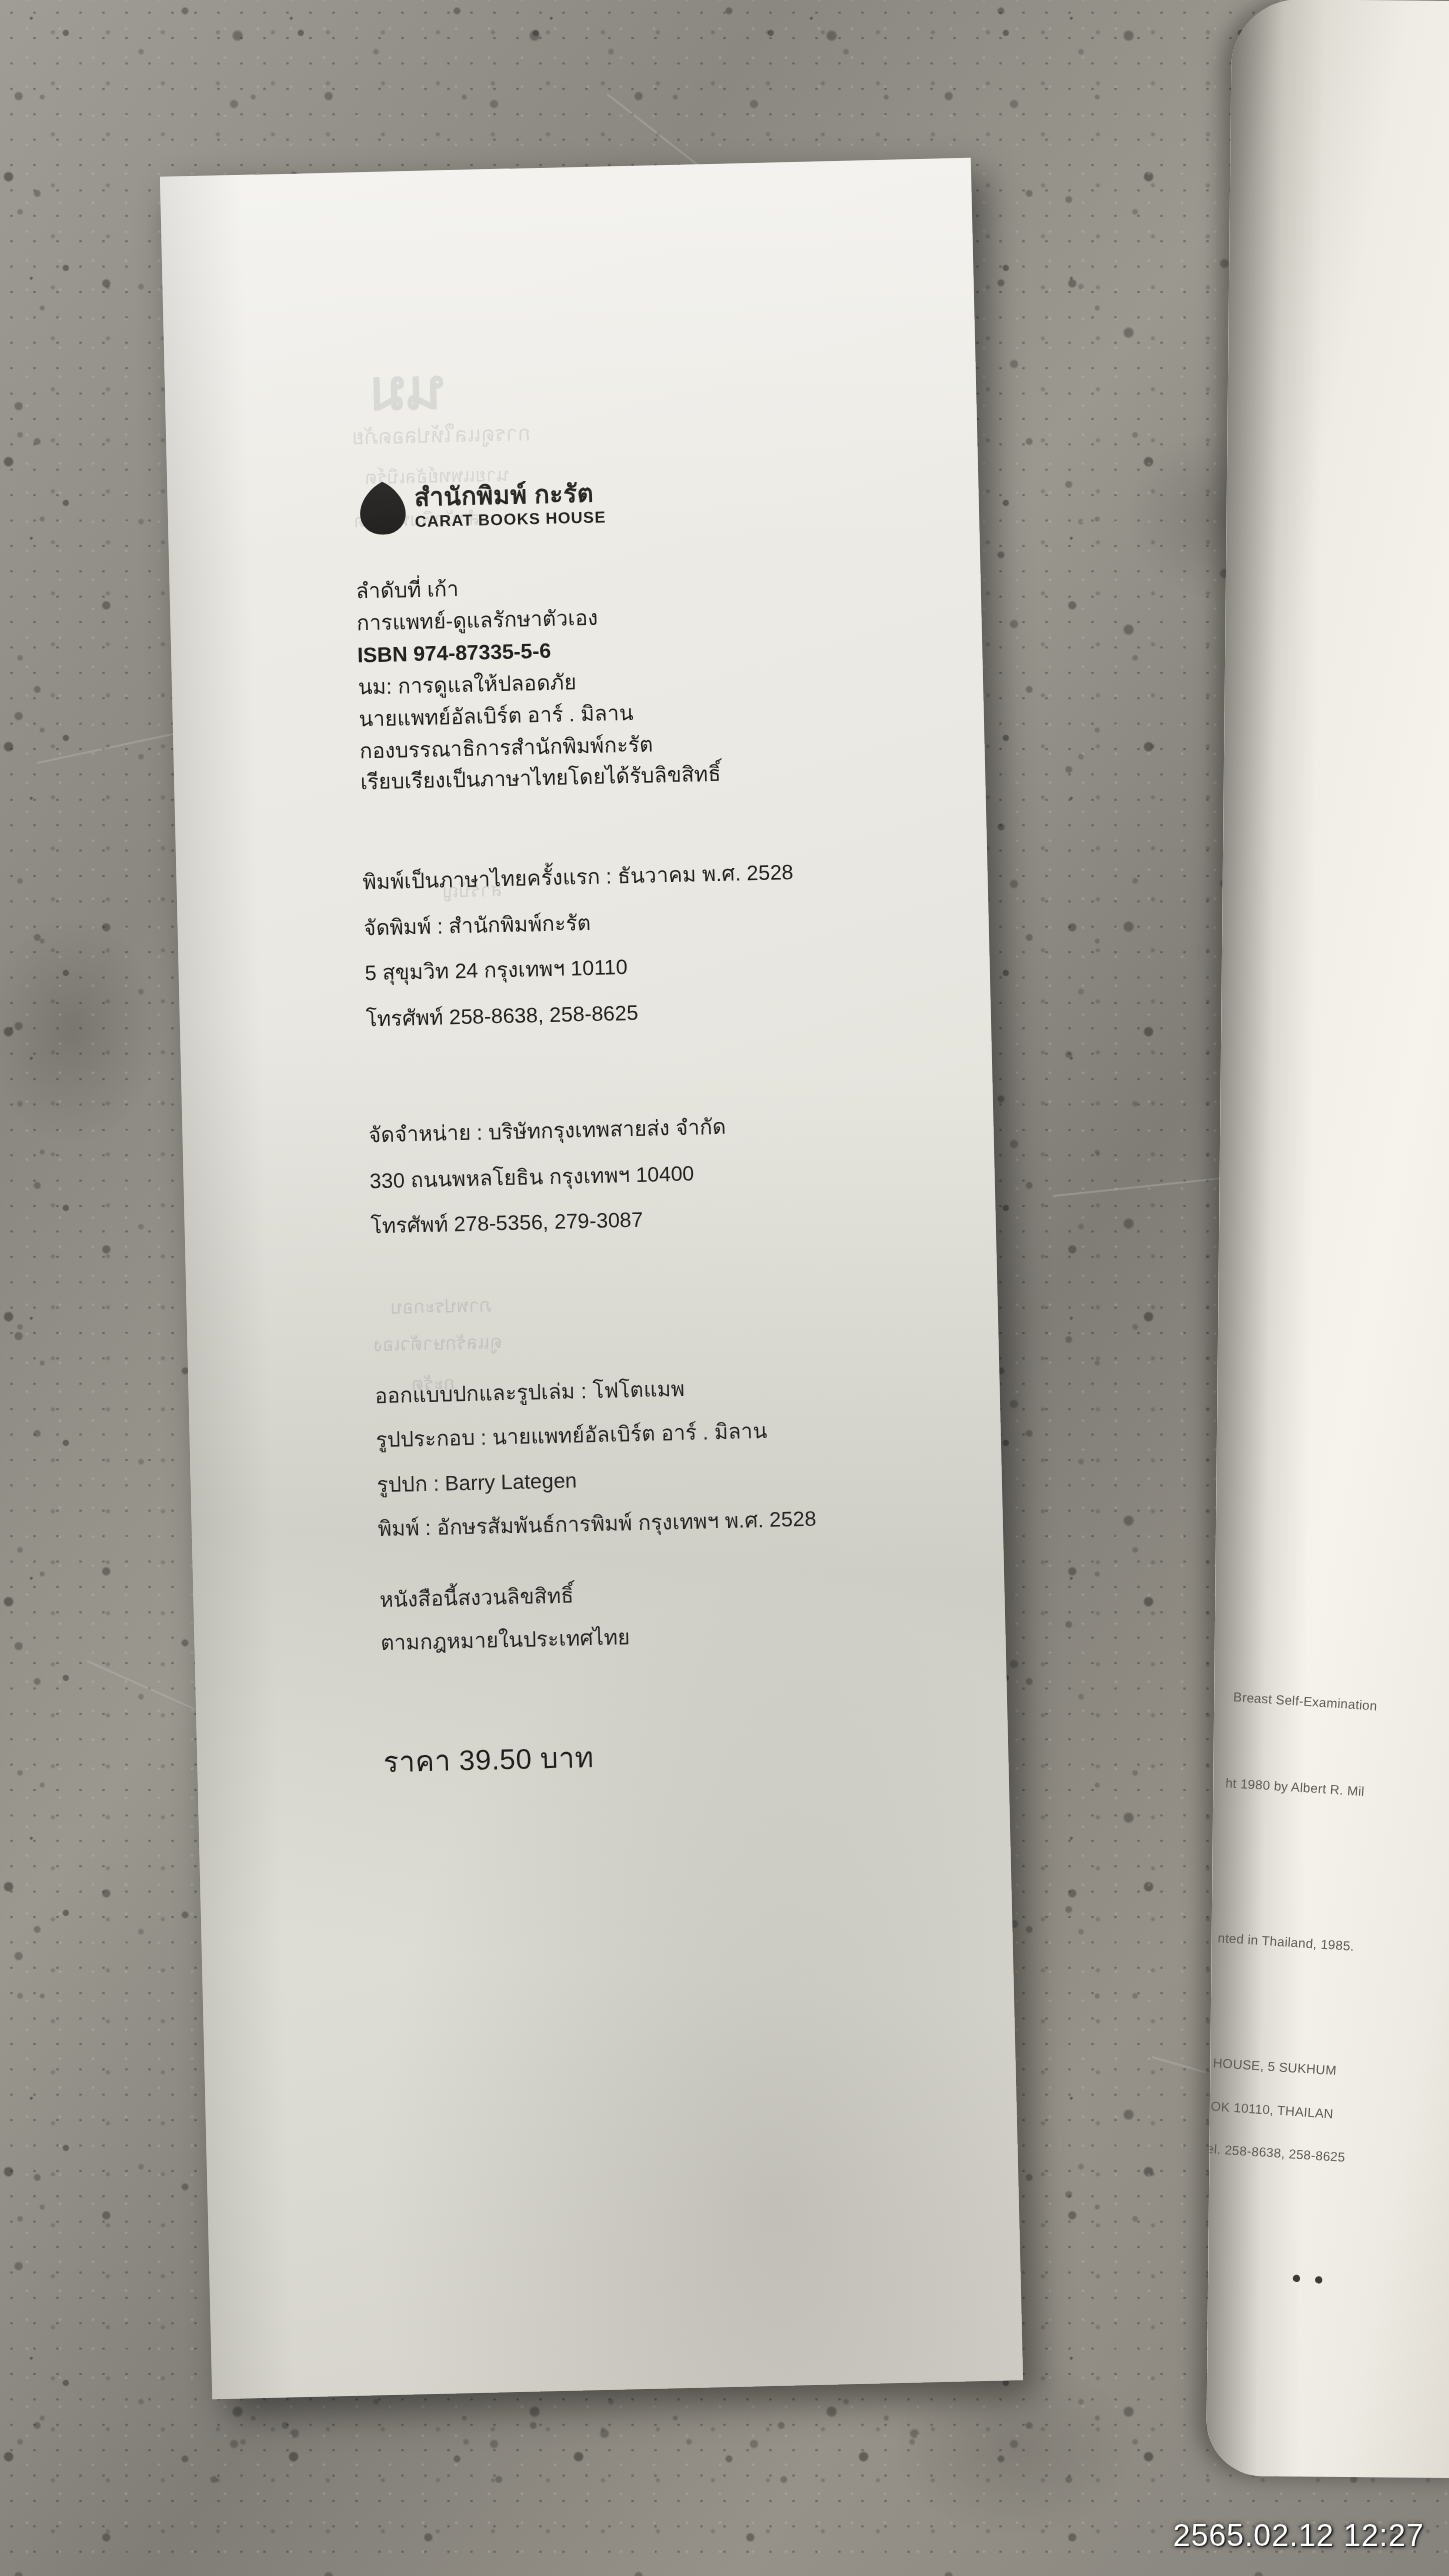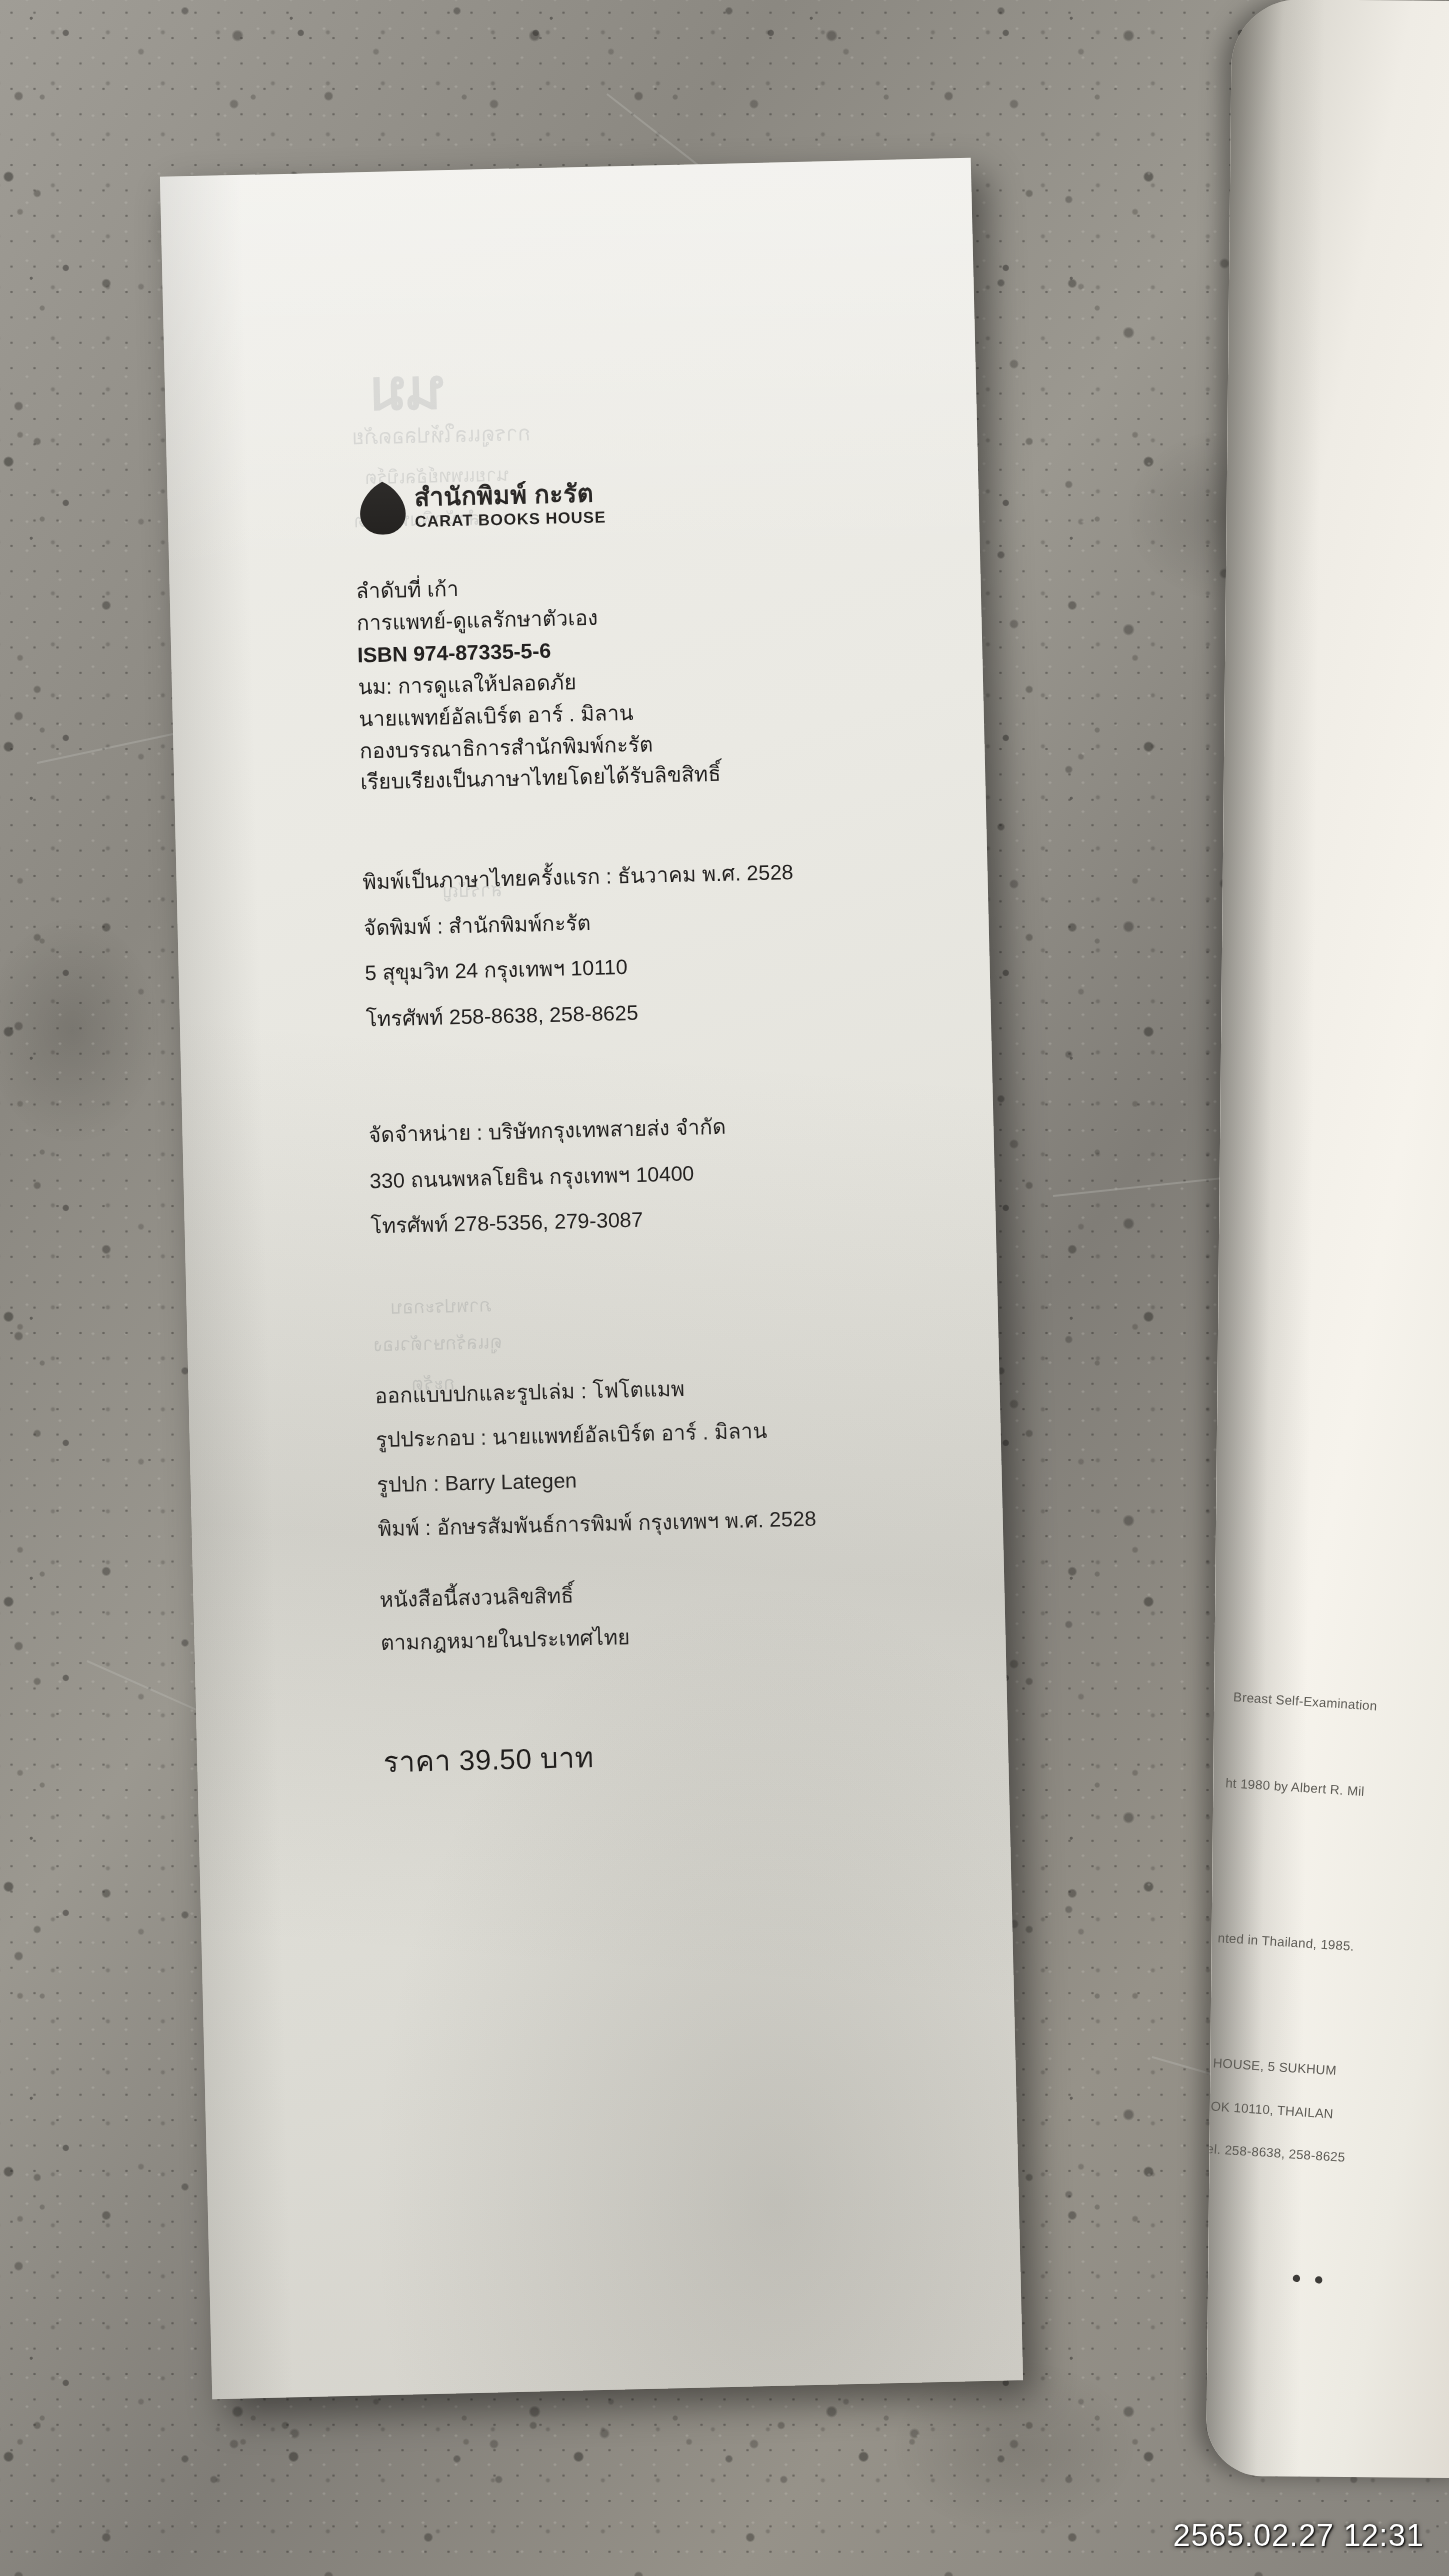--- a/index.html
+++ b/index.html
@@ -301,16 +301,16 @@
 
       <div class="block" style="top:1567px;">
         <div class="price">ราคา 39.50 บาท</div>
       </div>
 
     </div>
 
     <div class="lp-shade"></div>
   </div>
 
-  <div class="timestamp">2565.02.27 12:31</div>
+  <div class="timestamp">2565.02.12 12:27</div>
 
 </div>
 
 
 </body></html>

